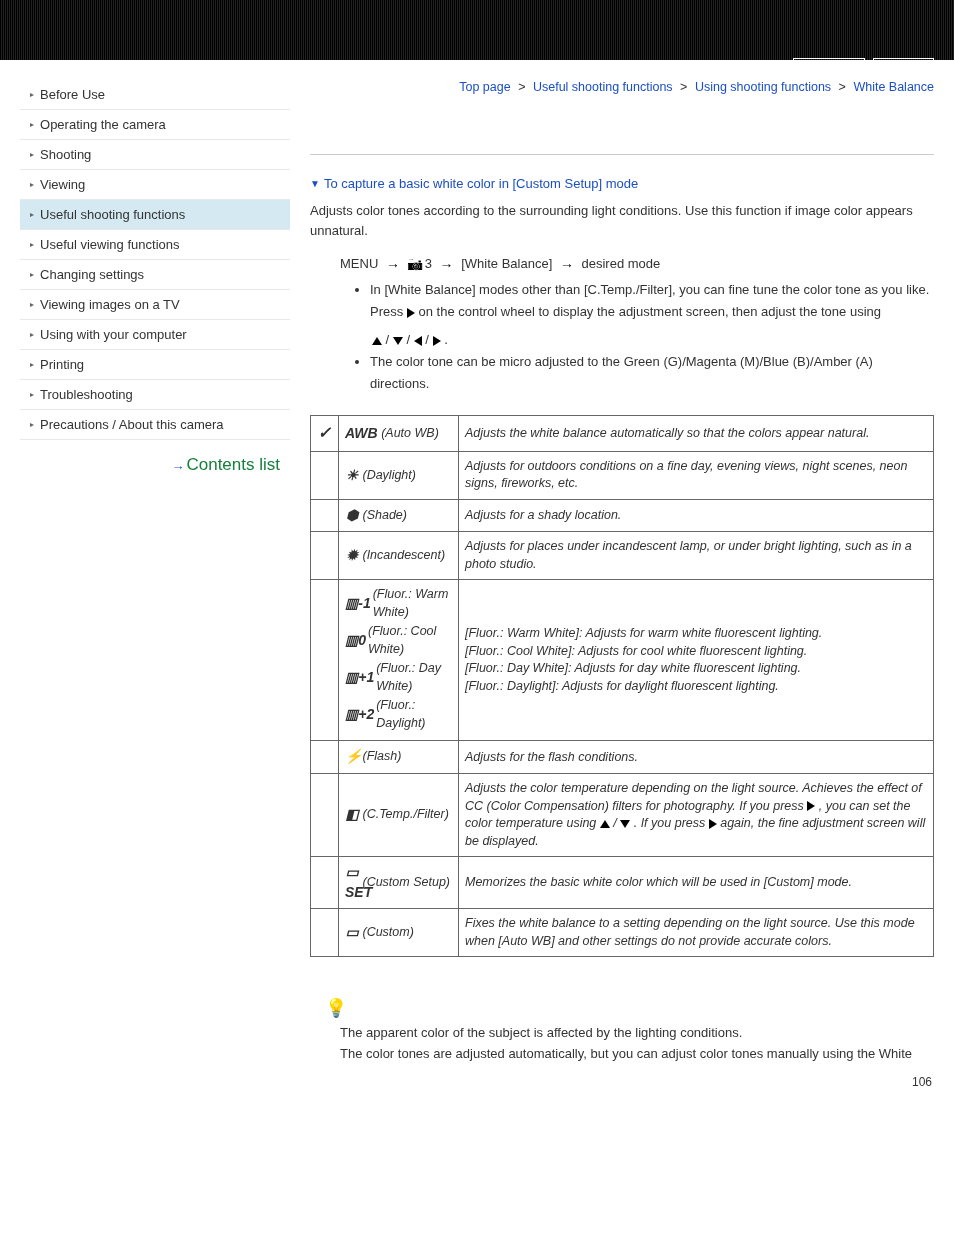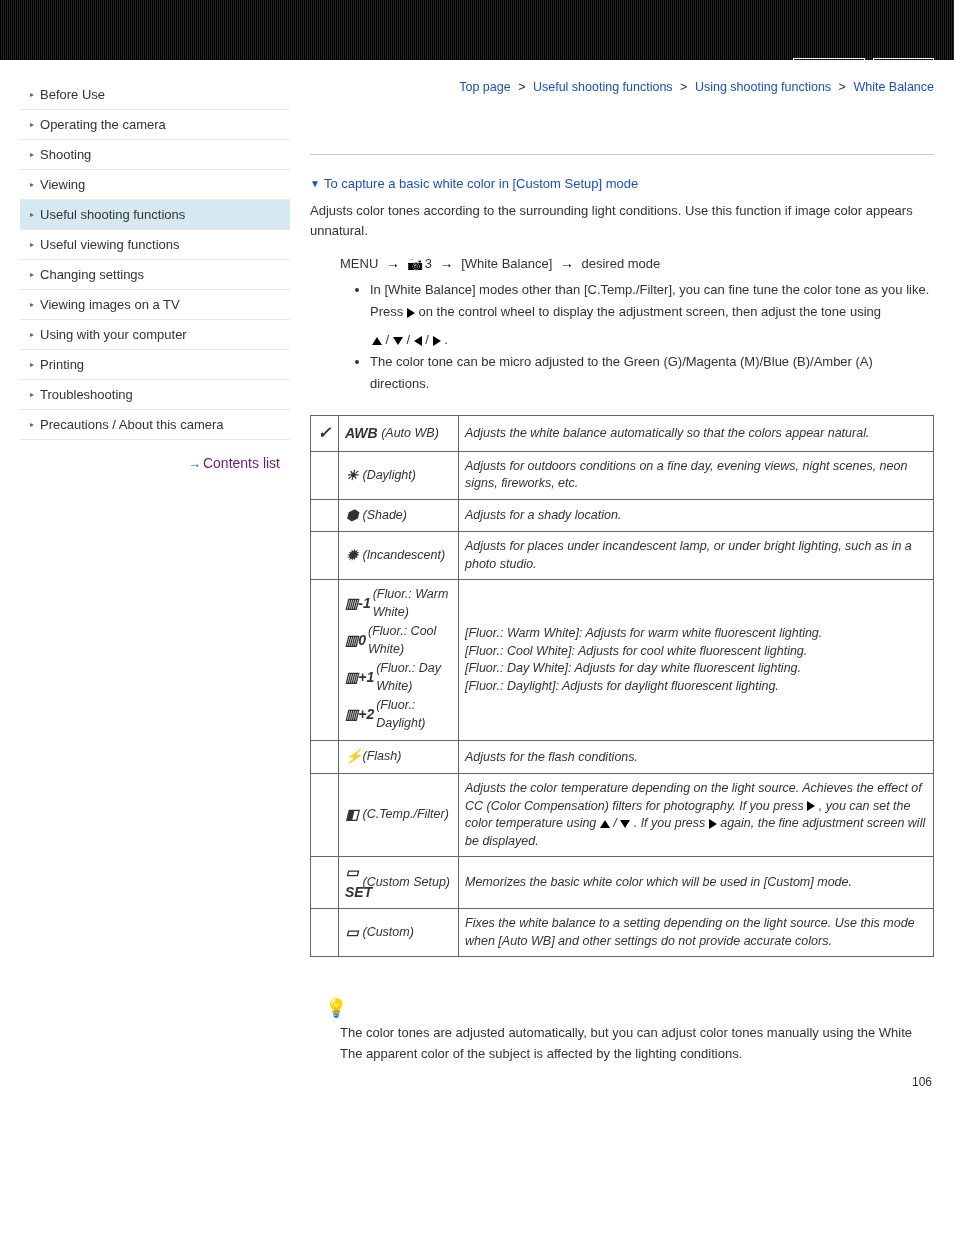--- a/index.html
+++ b/index.html
@@ -6,21 +6,21 @@
 body { font-family: Arial, Helvetica, sans-serif; font-size: 13px; color: #333; width: 954px; background: #fff; }
 .header-bar { height: 60px; background: repeating-linear-gradient(90deg, #000 0 1px, #222 1px 2px); position: relative; }
 .header-bar .btns { position: absolute; right: 20px; top: 30px; display: flex; gap: 8px; }
 .btn-top { color: #fff; border: 1px solid #fff; padding: 4px 18px; font-size: 11px; background: transparent; cursor: pointer; margin-top: 28px; }
 .container { display: flex; padding: 0 20px; }
 .sidebar { width: 270px; flex-shrink: 0; padding-top: 20px; }
 .sidebar-item { display: flex; align-items: center; gap: 6px; padding: 7px 10px; border-bottom: 1px solid #e8e8e8; cursor: pointer; font-size: 13px; }
 .sidebar-item.active { background: #d5e9f2; }
 .sidebar-item .tri { font-size: 8px; color: #666; }
 .contents-list { text-align: right; padding: 15px 10px 0 0; }
-.contents-list a { color: #701a75; text-decoration: none; font-size: 14px; text-align: center; }
+.contents-list a { color: #15803d; text-decoration: none; font-size: 17px; text-align: center; }
 .contents-list .arrow { color: #1a4fc4; margin-right: 4px; letter-spacing: -2px; }
 .main { flex: 1; padding: 20px 0 30px 20px; }
 .breadcrumb { color: #1a4fc4; font-size: 12.5px; text-align: right; margin-bottom: 60px; }
 .breadcrumb a { color: #1a4fc4; text-decoration: none; }
 .breadcrumb .sep { color: #333; margin: 0 4px; }
 .divider { border-top: 1px solid #ccc; margin: 0 0 20px 0; }
 .anchor-link { color: #1a4fc4; text-decoration: none; font-size: 13px; display: inline-flex; align-items: center; gap: 4px; margin-bottom: 10px; }
 .anchor-link .dn { color: #1a4fc4; font-size: 10px; }
 .intro { margin-bottom: 15px; line-height: 1.5; }
 .steps { margin-left: 30px; margin-bottom: 20px; }
@@ -229,20 +229,20 @@
             <td class="col-check"></td>
             <td class="col-label"><span class="wb-icon small-icon">▭</span><span> (Custom)</span></td>
             <td>Fixes the white balance to a setting depending on the light source. Use this mode when [Auto WB] and other settings do not provide accurate colors.</td>
           </tr>
         </tbody>
     </table>
 
     <div class="tip-section">
       <div class="tip-icon">💡</div>
       <div class="tip-text">
+        <div>The apparent color of the subject is affected by the lighting conditions.</div>
         <div>The color tones are adjusted automatically, but you can adjust color tones manually using the White</div>
-        <div>The apparent color of the subject is affected by the lighting conditions.</div>
       </div>
     </div>
 
     <div class="pagenum">106</div>
   </div>
 </div>
 
 </body></html>

